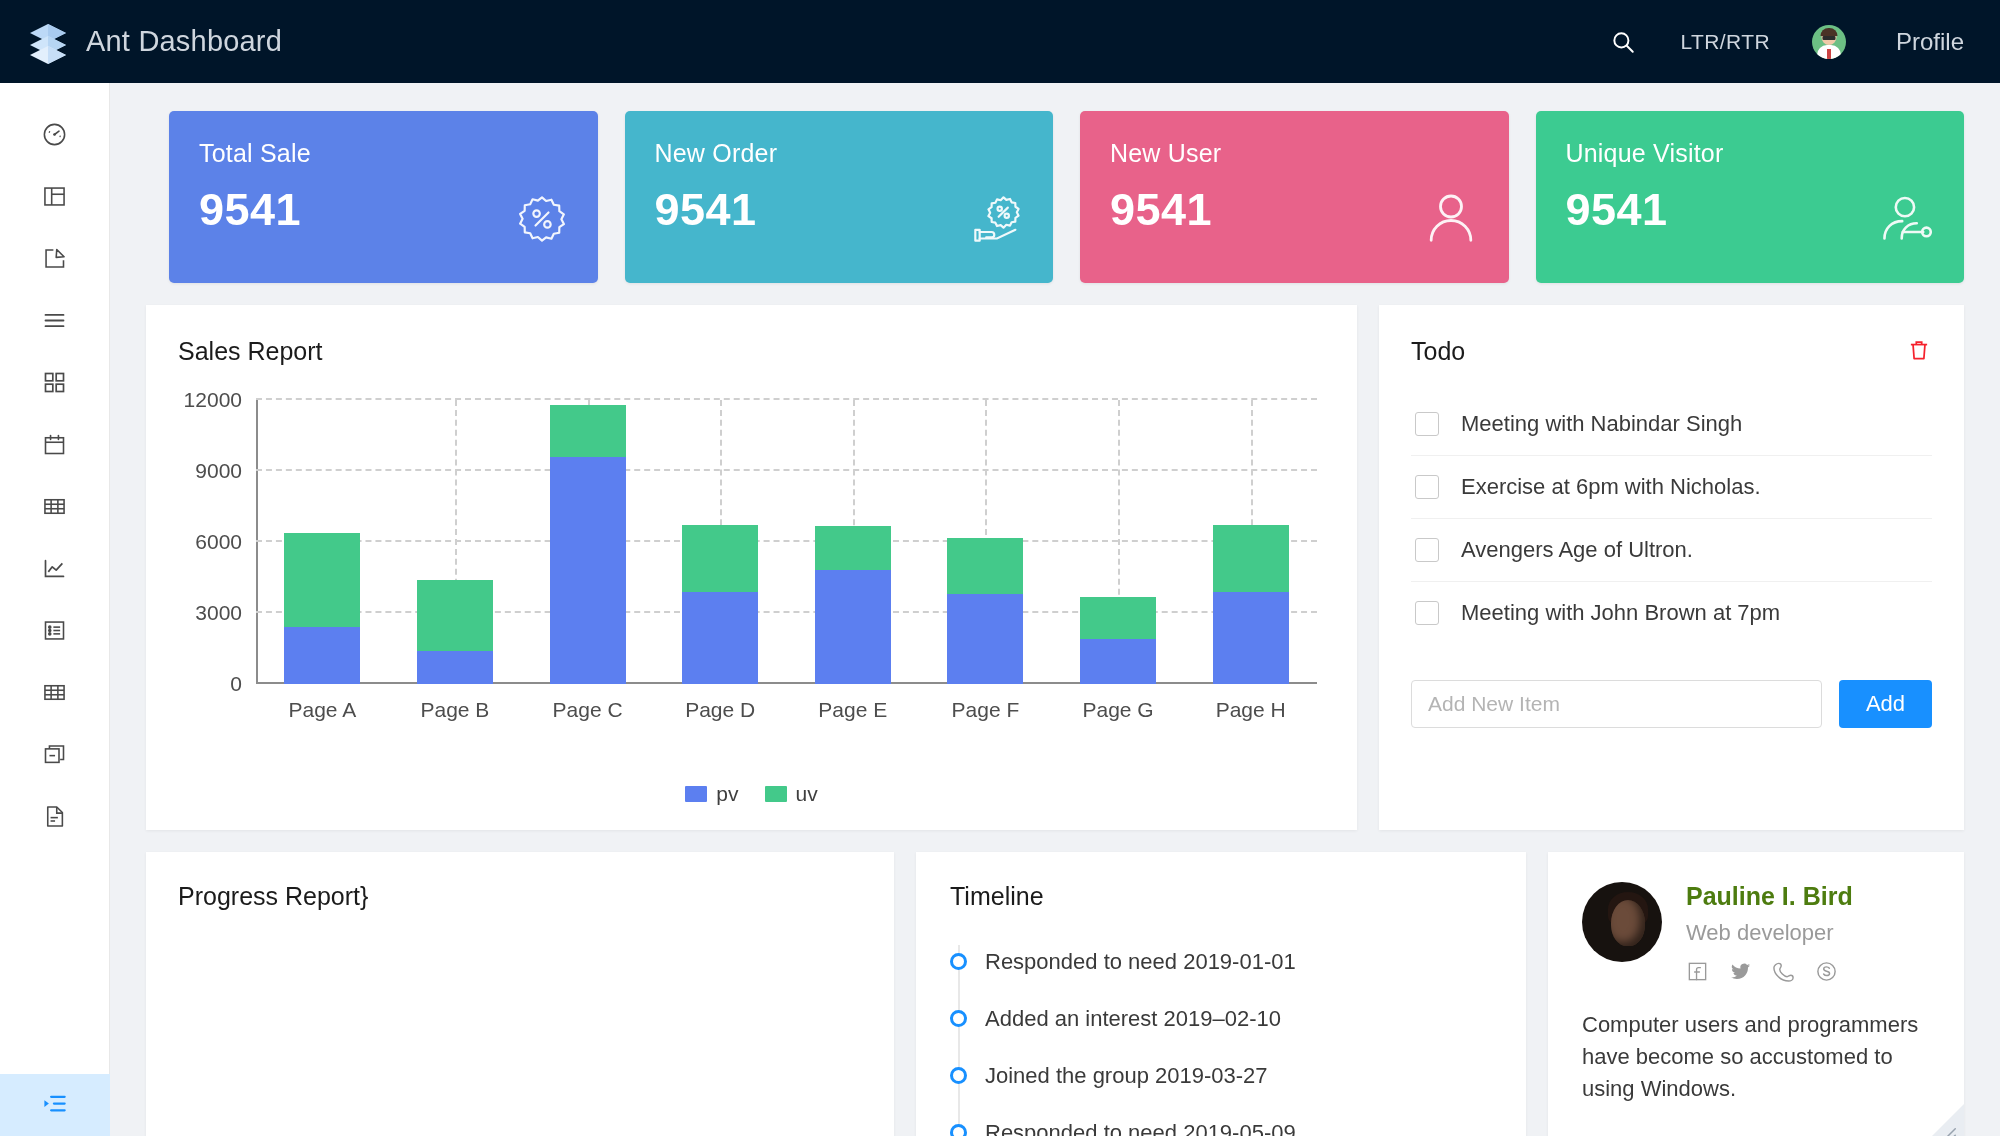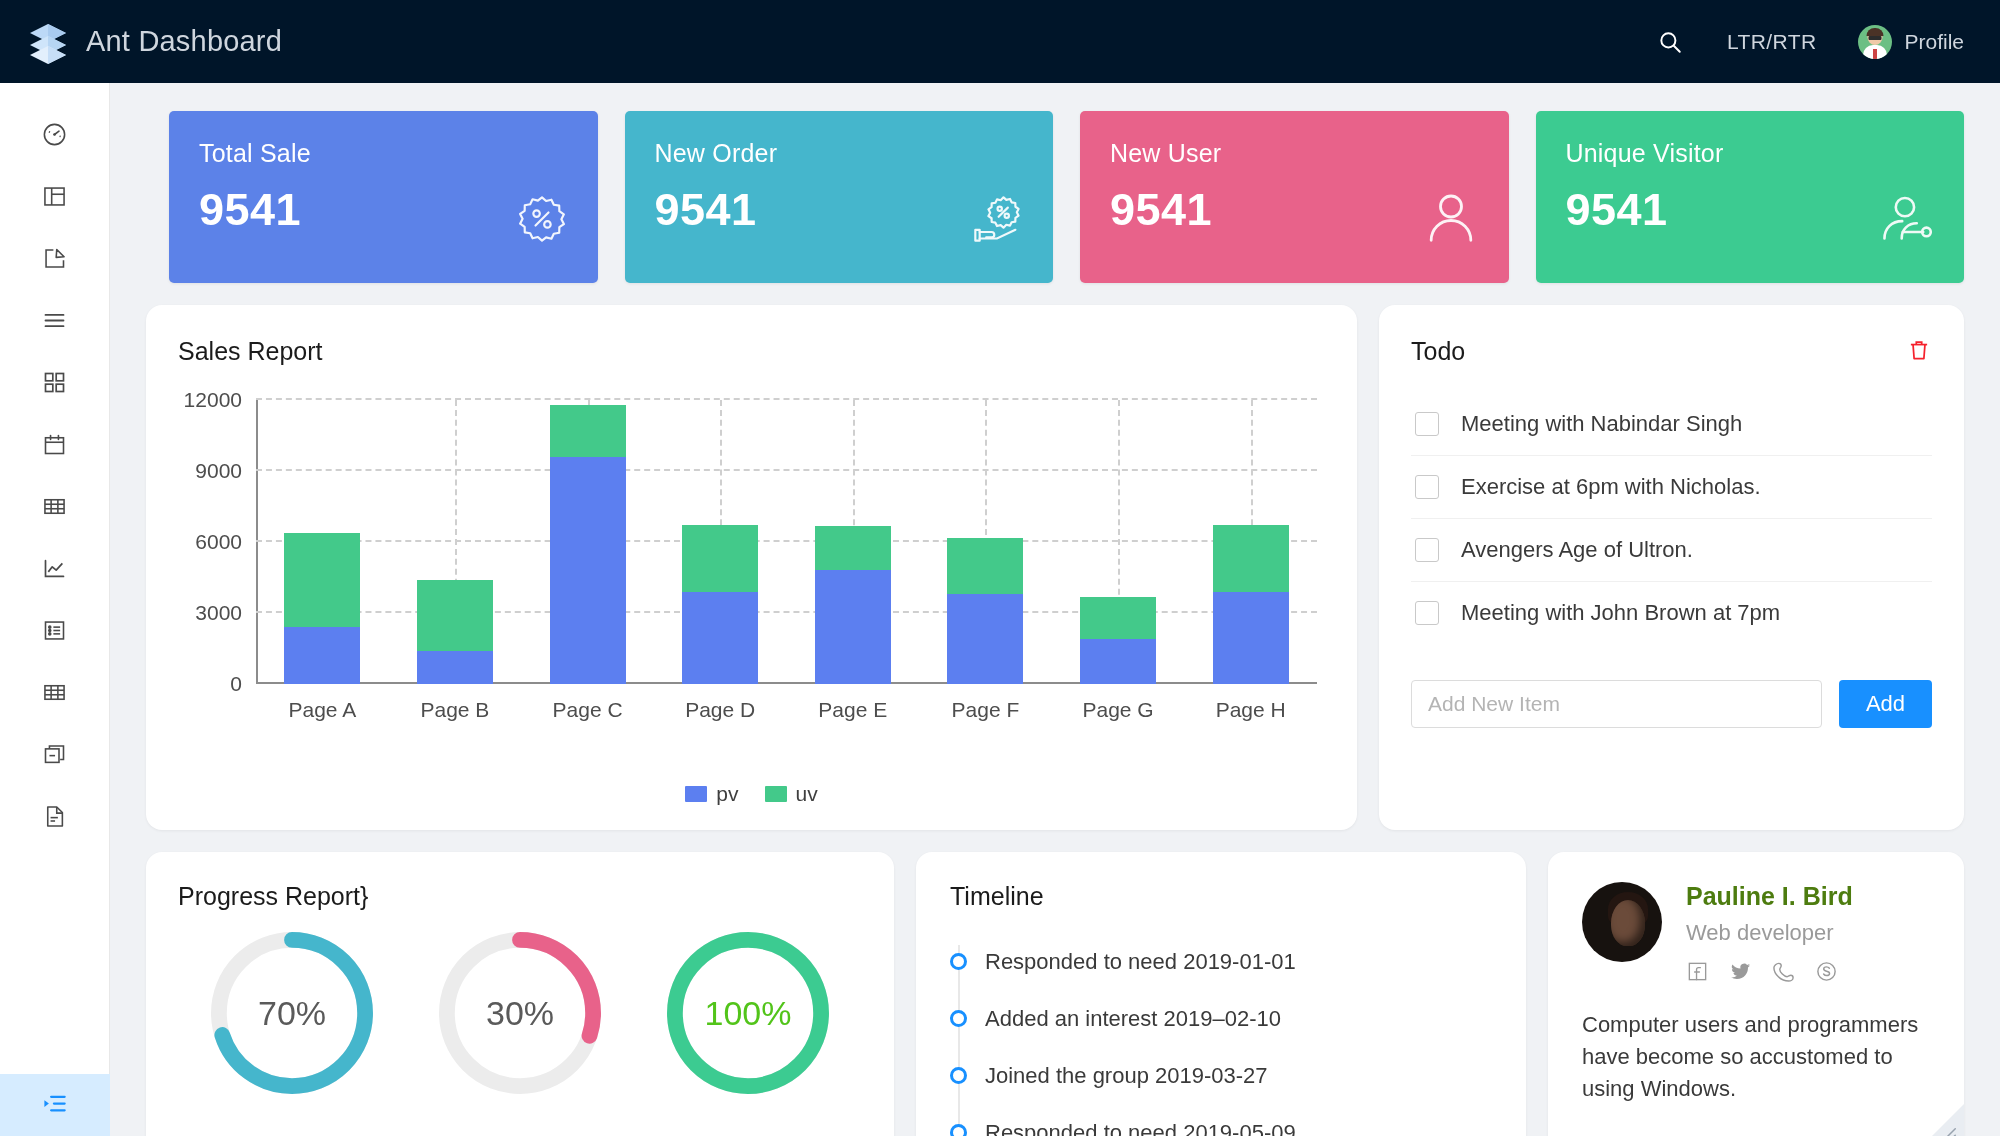--- a/index.html
+++ b/index.html
@@ -34,21 +34,21 @@
   .avatar-mini .head { width: 15px; height: 15px; border-radius: 50%; background: #f0c9a8;
      position:absolute; top:5px; left:50%; transform: translateX(-50%); }
   .avatar-mini .hair { width: 17px; height: 8px; border-radius: 8px 8px 0 0; background:#4a3226;
      position:absolute; top:3px; left:50%; transform: translateX(-50%); }
   .avatar-mini .glasses { width: 13px; height: 4px; background:#2c2c2c; position:absolute; top:11px;
      left:50%; transform: translateX(-50%); border-radius: 1px;}
   .avatar-mini .body { width: 24px; height: 14px; border-radius: 10px 10px 0 0; background:#fff;
      position:absolute; bottom:0; left:50%; transform: translateX(-50%); }
   .avatar-mini .tie { width: 4px; height: 10px; background:#c44; position:absolute; bottom:0;
      left:50%; transform: translateX(-50%); }
-  .profile-label { color: #cfd6de; font-size: 21px; }
+  .profile-label { color: #cfd6de; font-size: 24px; margin-left: 38px; }
 
   
   .sidebar {
     position: absolute; top: 83px; left: 0; bottom: 0; width: 110px;
     background: #fff; border-right: 1px solid #e8e8e8;
     display: flex; flex-direction: column; align-items: center;
     padding-top: 22px;
     z-index: 30;
   }
   .side-item {
@@ -71,21 +71,21 @@
   .stat-card {
     flex: 1; height: 172px; border-radius: 5px;
     padding: 28px 30px 0 30px; position: relative; color: #fff;
     box-shadow: 0 1px 3px rgba(0,0,0,.07);
   }
   .stat-title { font-size: 25px; font-weight: 400; letter-spacing: .2px; }
   .stat-value { font-size: 45px; font-weight: 700; margin-top: 16px; letter-spacing: .5px; }
   .stat-icon { position: absolute; right: 30px; bottom: 34px; opacity: .92; }
 
   
-  .panel { background: #fff; border-radius: 16px; box-shadow: 0 1px 3px rgba(0,0,0,.06); }
+  .panel { background: #fff; border-radius: 0; box-shadow: 0 1px 3px rgba(0,0,0,.06); }
   .panel-title { font-size: 25px; color: #1b1b1b; }
 
   .mid-row { display: flex; gap: 22px; margin-top: 22px; }
   .sales-panel { flex: 0 0 1211px; height: 525px; padding: 32px 32px 0 32px; }
   .todo-panel { flex: 1; height: 525px; padding: 32px 32px 0 32px; position: relative; }
 
   
   .chart-area { position: relative; margin-top: 34px; height: 330px; }
   .chart-plot { position: absolute; left: 78px; right: 8px; top: 0; bottom: 46px; }
   .ytick {
@@ -546,34 +546,20 @@
         <input class="todo-input" type="text" placeholder="Add New Item" style="">
         <button class="add-btn">Add</button>
       </div>
     </div>
   </div>
 
   <div class="bot-row">
 
     <div class="panel progress-panel">
       <div class="panel-title">Progress Report}</div>
-      <div class="donuts" id="donuts">
-          <div class="donut"><svg viewBox="0 0 120 120" width="172" height="172">
-              <circle cx="60" cy="60" r="51" fill="none" stroke="#ececec" stroke-width="11"></circle>
-              <circle cx="60" cy="60" r="51" fill="none" stroke="#45b6cc" stroke-width="11" stroke-linecap="round" stroke-dasharray="320.4424506661589" stroke-dashoffset="96.13273519984769" transform="rotate(-90 60 60)"></circle>
-            </svg><div class="donut-label" style="color: rgb(90, 90, 90);">70%</div></div>
-          <div class="donut"><svg viewBox="0 0 120 120" width="172" height="172">
-              <circle cx="60" cy="60" r="51" fill="none" stroke="#ececec" stroke-width="11"></circle>
-              <circle cx="60" cy="60" r="51" fill="none" stroke="#e8628a" stroke-width="11" stroke-linecap="round" stroke-dasharray="320.4424506661589" stroke-dashoffset="224.30971546631122" transform="rotate(-90 60 60)"></circle>
-            </svg><div class="donut-label" style="color: rgb(90, 90, 90);">30%</div></div>
-          <div class="donut"><svg viewBox="0 0 120 120" width="172" height="172">
-              <circle cx="60" cy="60" r="51" fill="none" stroke="#ececec" stroke-width="11"></circle>
-              <circle cx="60" cy="60" r="51" fill="none" stroke="#3ccb91" stroke-width="11" stroke-linecap="round" stroke-dasharray="320.4424506661589" stroke-dashoffset="0" transform="rotate(-90 60 60)"></circle>
-            </svg><div class="donut-label" style="color: rgb(82, 196, 26);">100%</div></div>
-        </div>
     </div>
 
     <div class="panel timeline-panel">
       <div class="panel-title">Timeline</div>
       <div class="tl-list" id="tl-list">
         <div class="tl-line"></div>
       <div class="tl-item">
             <span class="tl-dot" style="border-color: rgb(24, 144, 255);"></span>
             <span class="tl-text">Responded to need 2019-01-01</span>
           </div>

